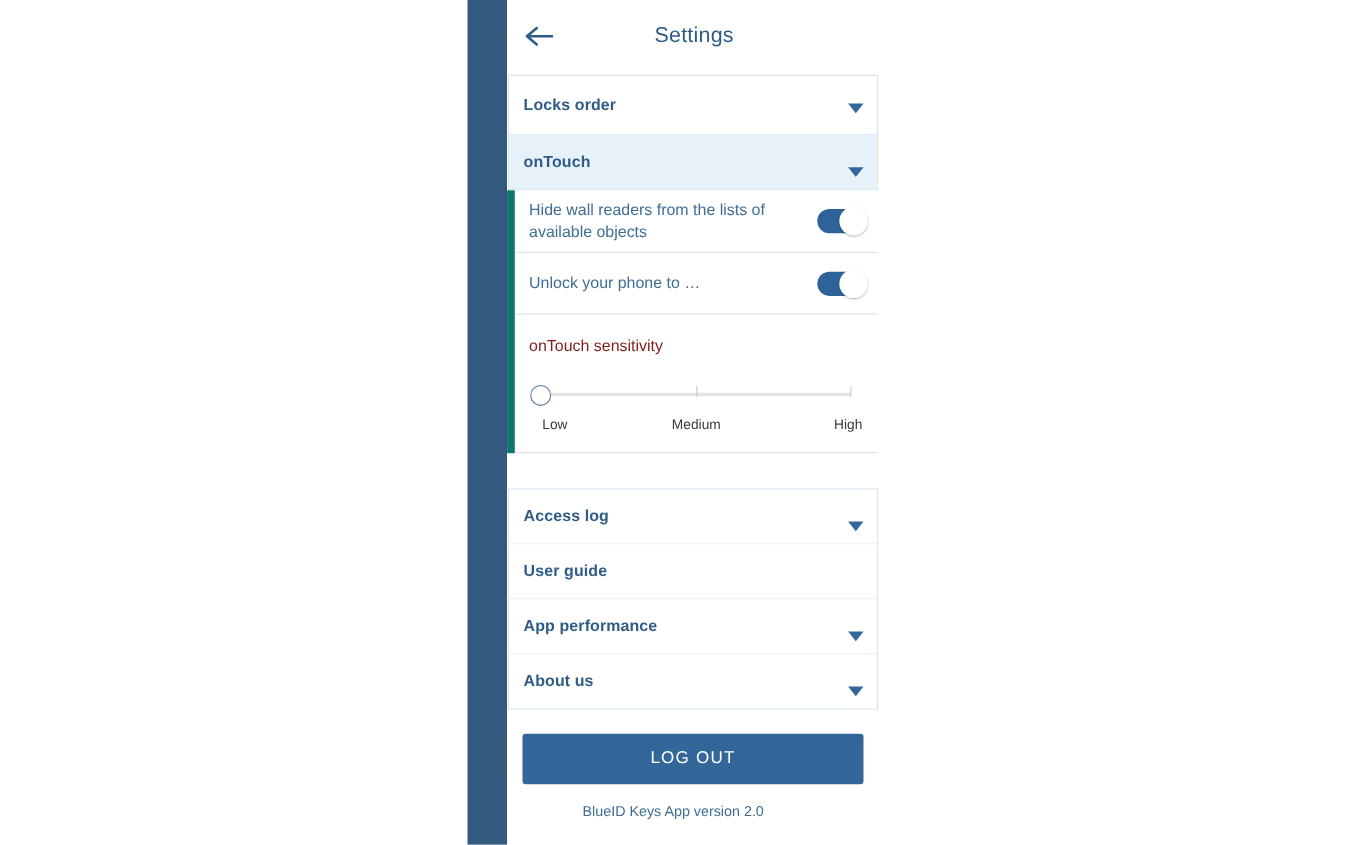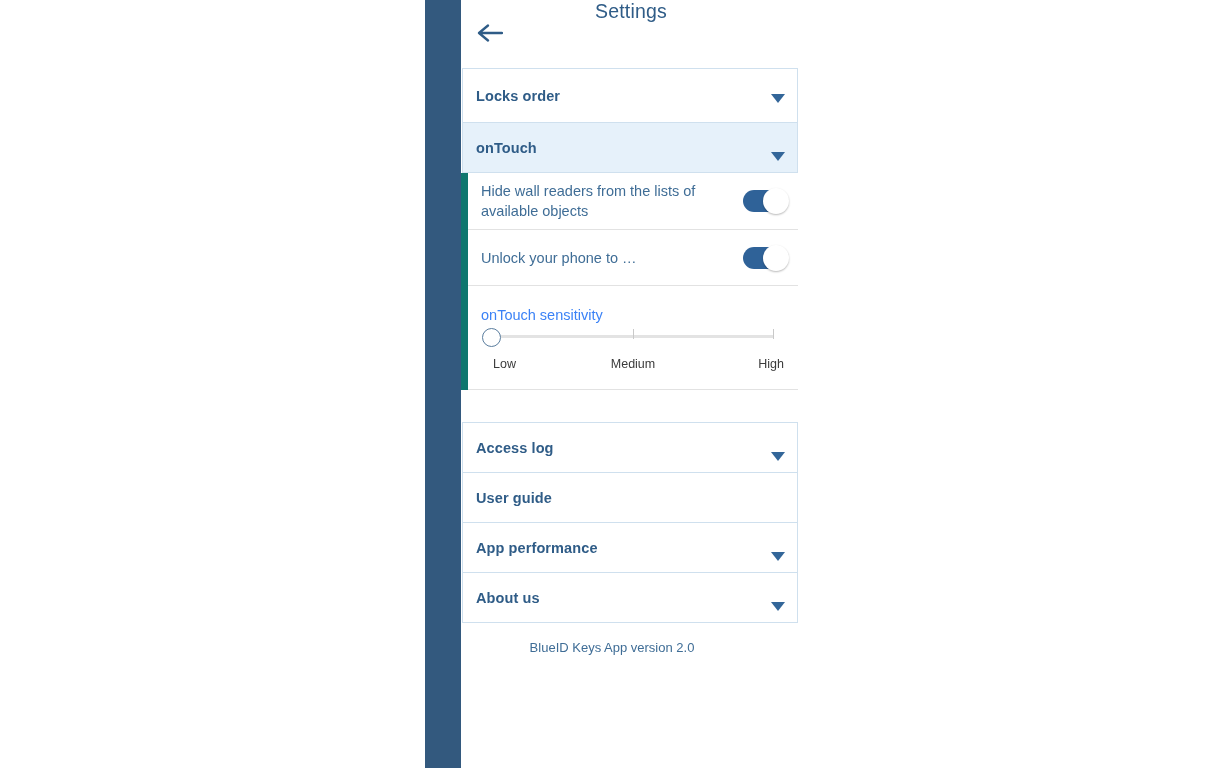--- a/index.html
+++ b/index.html
@@ -37,20 +37,21 @@
     width: 338px;
     height: 768px;
     background: #ffffff;
   }
 
   
   .header {
     position: relative;
     height: 64px;
     display: flex;
+    align-items: center;
     background: #ffffff;
   }
   .back-btn {
     position: absolute;
     left: 14px;
     top: 20px;
     width: 30px;
     height: 26px;
     cursor: pointer;
     display: flex;
@@ -149,21 +150,22 @@
     box-shadow: 0 1px 2px rgba(0,0,0,.28);
   }
 
   
   .sens {
     padding: 21px 13px 14px 13px;
     border-bottom: 1px solid #e2e2e2;
   }
   .sens-title {
     font-size: 14.5px;
-    color: #3b82f6;
+    color: #7f1d1d;
+    margin-bottom: 22px;
   }
   .slider {
     position: relative;
     height: 34px;
     margin: 0 0 0 0;
   }
   .track {
     position: absolute;
     left: 10px;
     right: 11px;
@@ -319,16 +321,19 @@
 
       <div class="card">
         <div class="acc-row">
           <span class="acc-label">About us</span>
           <span class="caret low"></span>
         </div>
       </div>
 
     </div>
 
+    <div class="logout-wrap">
+      <button class="logout">LOG OUT</button>
+    </div>
     <div class="version">BlueID Keys App version 2.0</div>
 
   </div>
 </div>
 
 </body></html>

